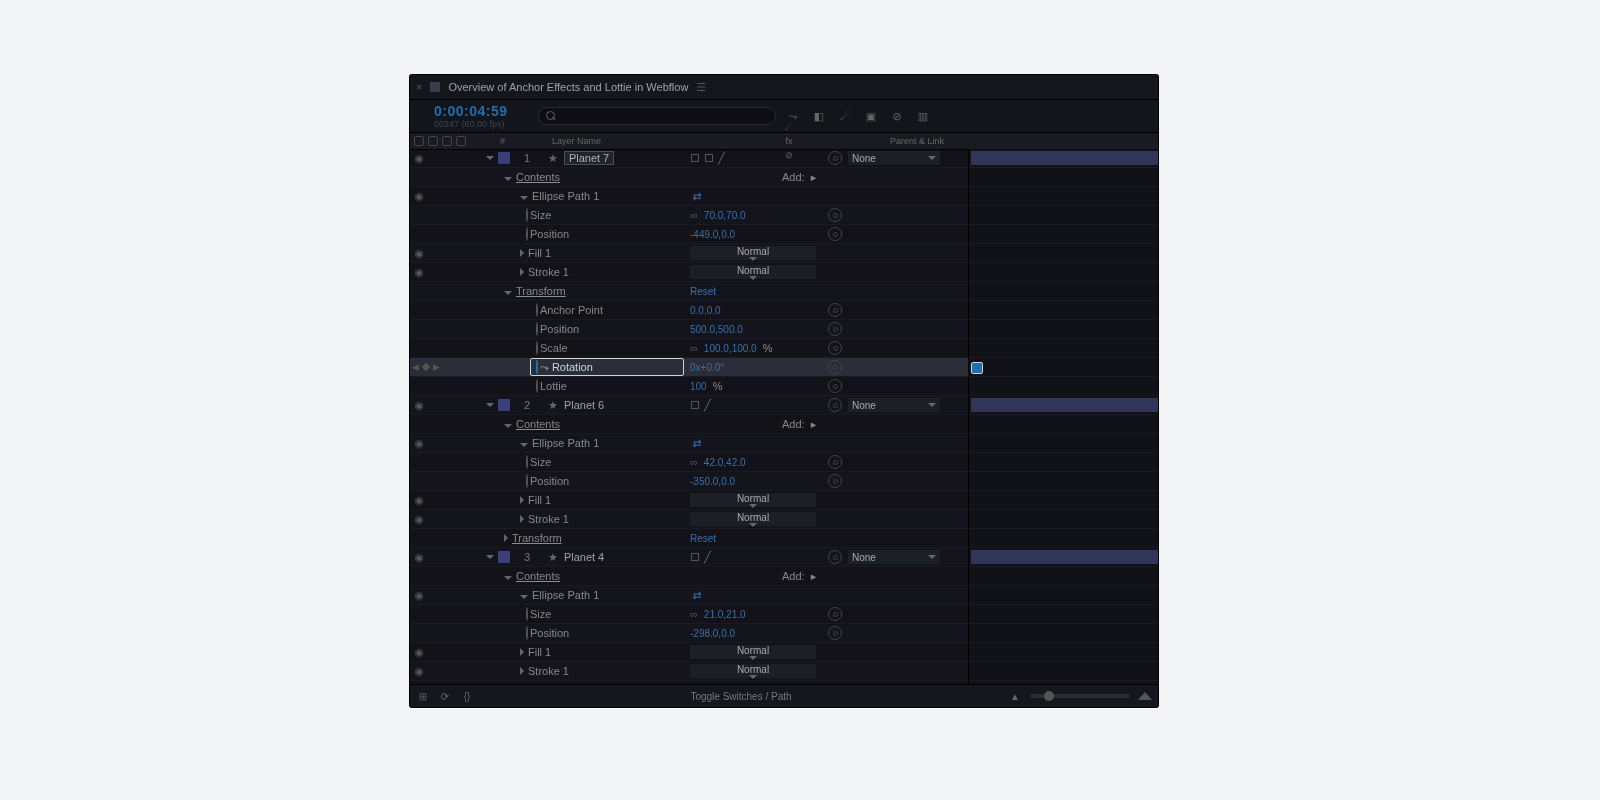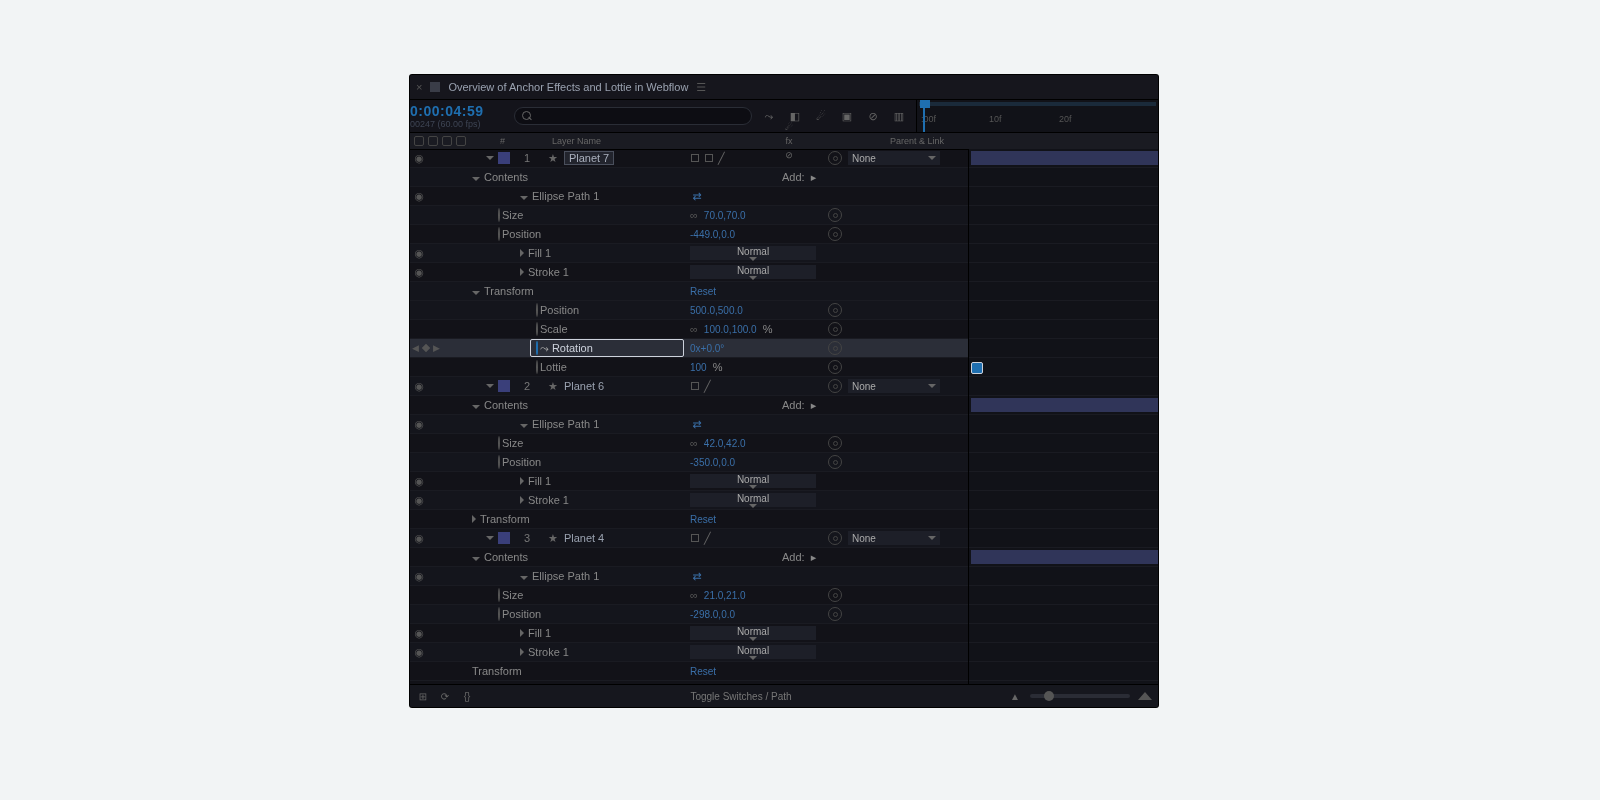--- a/index.html
+++ b/index.html
@@ -5,21 +5,21 @@
   html,body{margin:0;padding:0;width:1600px;height:800px;background:#f2f4f5;font-family:Arial,Helvetica,sans-serif;overflow:hidden;}
   .panel{position:absolute;left:410px;top:75px;width:748px;height:632px;background:#121218;color:#888d9a;font-size:11px;overflow:hidden;border-radius:2px;box-shadow:0 0 0 1px #000;}
   
   .tabbar{height:24px;display:flex;align-items:center;padding:0 6px;gap:8px;border-bottom:1px solid #000;background:#16161d;}
   .tabbar .x{color:#555;cursor:pointer;}
   .tabbar .sq{width:10px;height:10px;background:#3a3d48;}
   .tabbar .title{color:#9aa2b0;}
   .tabbar .menu{color:#555;}
   
   .hdr{height:32px;display:flex;align-items:center;border-bottom:1px solid #000;background:#14141b;}
-  .time{width:100px;padding-left:0;}
+  .time{width:100px;padding-left:24px;}
   .time .tc{color:#1f6fb0;font-size:14px;font-weight:bold;letter-spacing:.5px;}
   .time .fr{color:#3e4554;font-size:9px;}
   .search{width:238px;margin-left:4px;}
   .search input{width:100%;height:18px;background:#0d0d13;border:1px solid #2a2d36;border-radius:9px;padding:0 8px 0 20px;color:#999;font-size:10px;box-sizing:border-box;}
   .sicon{position:relative;}
   .sicon:before{content:"";position:absolute;left:8px;top:4px;width:7px;height:7px;border:1px solid #666;border-radius:50%;}
   .sicon:after{content:"";position:absolute;left:14px;top:11px;width:4px;height:1px;background:#666;transform:rotate(45deg);}
   .toolrow{display:flex;gap:12px;padding:0 10px;align-items:center;}
   .tico{width:14px;height:14px;display:flex;align-items:center;justify-content:center;color:#666;}
   .ruler{flex:1;height:32px;position:relative;border-left:1px solid #000;background:#111218;}
@@ -60,24 +60,24 @@
   .parent{position:absolute;left:418px;display:flex;align-items:center;gap:6px;color:#999;}
   .whip{width:12px;height:12px;border:1px solid #444;border-radius:50%;position:relative;}
   .whip:after{content:"";position:absolute;left:4px;top:4px;width:3px;height:3px;border:1px solid #444;border-radius:50%;}
   .dd{width:84px;height:14px;background:#1d1f28;display:flex;align-items:center;justify-content:space-between;padding:0 4px;font-size:10px;color:#aaa;}
   .dd .car{width:0;height:0;border-width:4px 4px 0 4px;border-style:solid;border-color:#666 transparent transparent;}
   .normal{width:118px;position:absolute;left:280px;flex-direction:column;}
   .stop{width:10px;height:10px;border:1px solid #555;border-radius:50%;margin-right:2px;}
   .propname{color:#888;}
   .propname.sel{color:#cdd2dc;}
   
-  .ind1{padding-left:62px;}
+  .ind1{padding-left:94px;text-decoration:underline;}
   .ind2{padding-left:108px;}
   .ind3{padding-left:126px;}
-  .ind4{padding-left:88px;}
+  .ind4{padding-left:116px;}
   
   .selrow{background:#2b2e38 !important;}
   .selbox{position:absolute;left:122px;right:0;top:0;bottom:0;border:1px solid #cdd2dc;border-radius:2px;pointer-events:none;}
   
   .kfnav{position:absolute;left:2px;display:flex;gap:4px;align-items:center;color:#555;}
   .kfnav span{font-size:9px;}
   .diamond{width:6px;height:6px;background:#555;transform:rotate(45deg);}
   
   .tlrow{height:18px;border-bottom:1px solid #1a1b22;position:relative;}
   .bar{position:absolute;top:2px;bottom:2px;left:2px;right:0;background:#303559;}
@@ -109,29 +109,20 @@
     <div class="search sicon">
       <input style="">
     </div>
     <div class="toolrow">
       <span class="tico">⤳</span>
       <span class="tico">◧</span>
       <span class="tico">☄</span>
       <span class="tico">▣</span>
       <span class="tico">⊘</span>
       <span class="tico">▥</span>
-    </div>
-    <div class="ruler">
-      <div class="workbar"></div>
-      <span class="tick" style="left:4px">:00f</span>
-      <span class="tick" style="left:72px">10f</span>
-      <span class="tick" style="left:142px">20f</span>
-      <div class="cti" style="left:6px">
-          <div class="ctihead"></div>
-        </div>
     </div>
   </div>
 
   <div class="colhdr">
     <div class="av">
       <span class="mini"></span>
       <span class="mini"></span>
       <span class="mini"></span>
       <span class="mini"></span>
     </div>
@@ -229,20 +220,29 @@
           <span class="car"></span>
         </div>
     </div>
 
     <div class="row alt">
       <span class="ind1"><span class="tw open"></span><span class="propname">Transform</span></span>
       <div class="valcol">
           <span class="val">Reset</span>
         </div>
     </div>
+    <div class="row">
+      <span class="ind3"><span class="stop"></span><span class="propname">Anchor Point</span></span>
+      <div class="valcol">
+          <span class="val">0.0,0.0</span>
+        </div>
+      <div class="parent">
+          <span class="whip"></span>
+        </div>
+    </div>
     <div class="row alt">
       <span class="ind3"><span class="stop"></span><span class="propname">Position</span></span>
       <div class="valcol">
           <span class="val">500.0,500.0</span>
         </div>
       <div class="parent">
           <span class="whip"></span>
         </div>
     </div>
     <div class="row">

